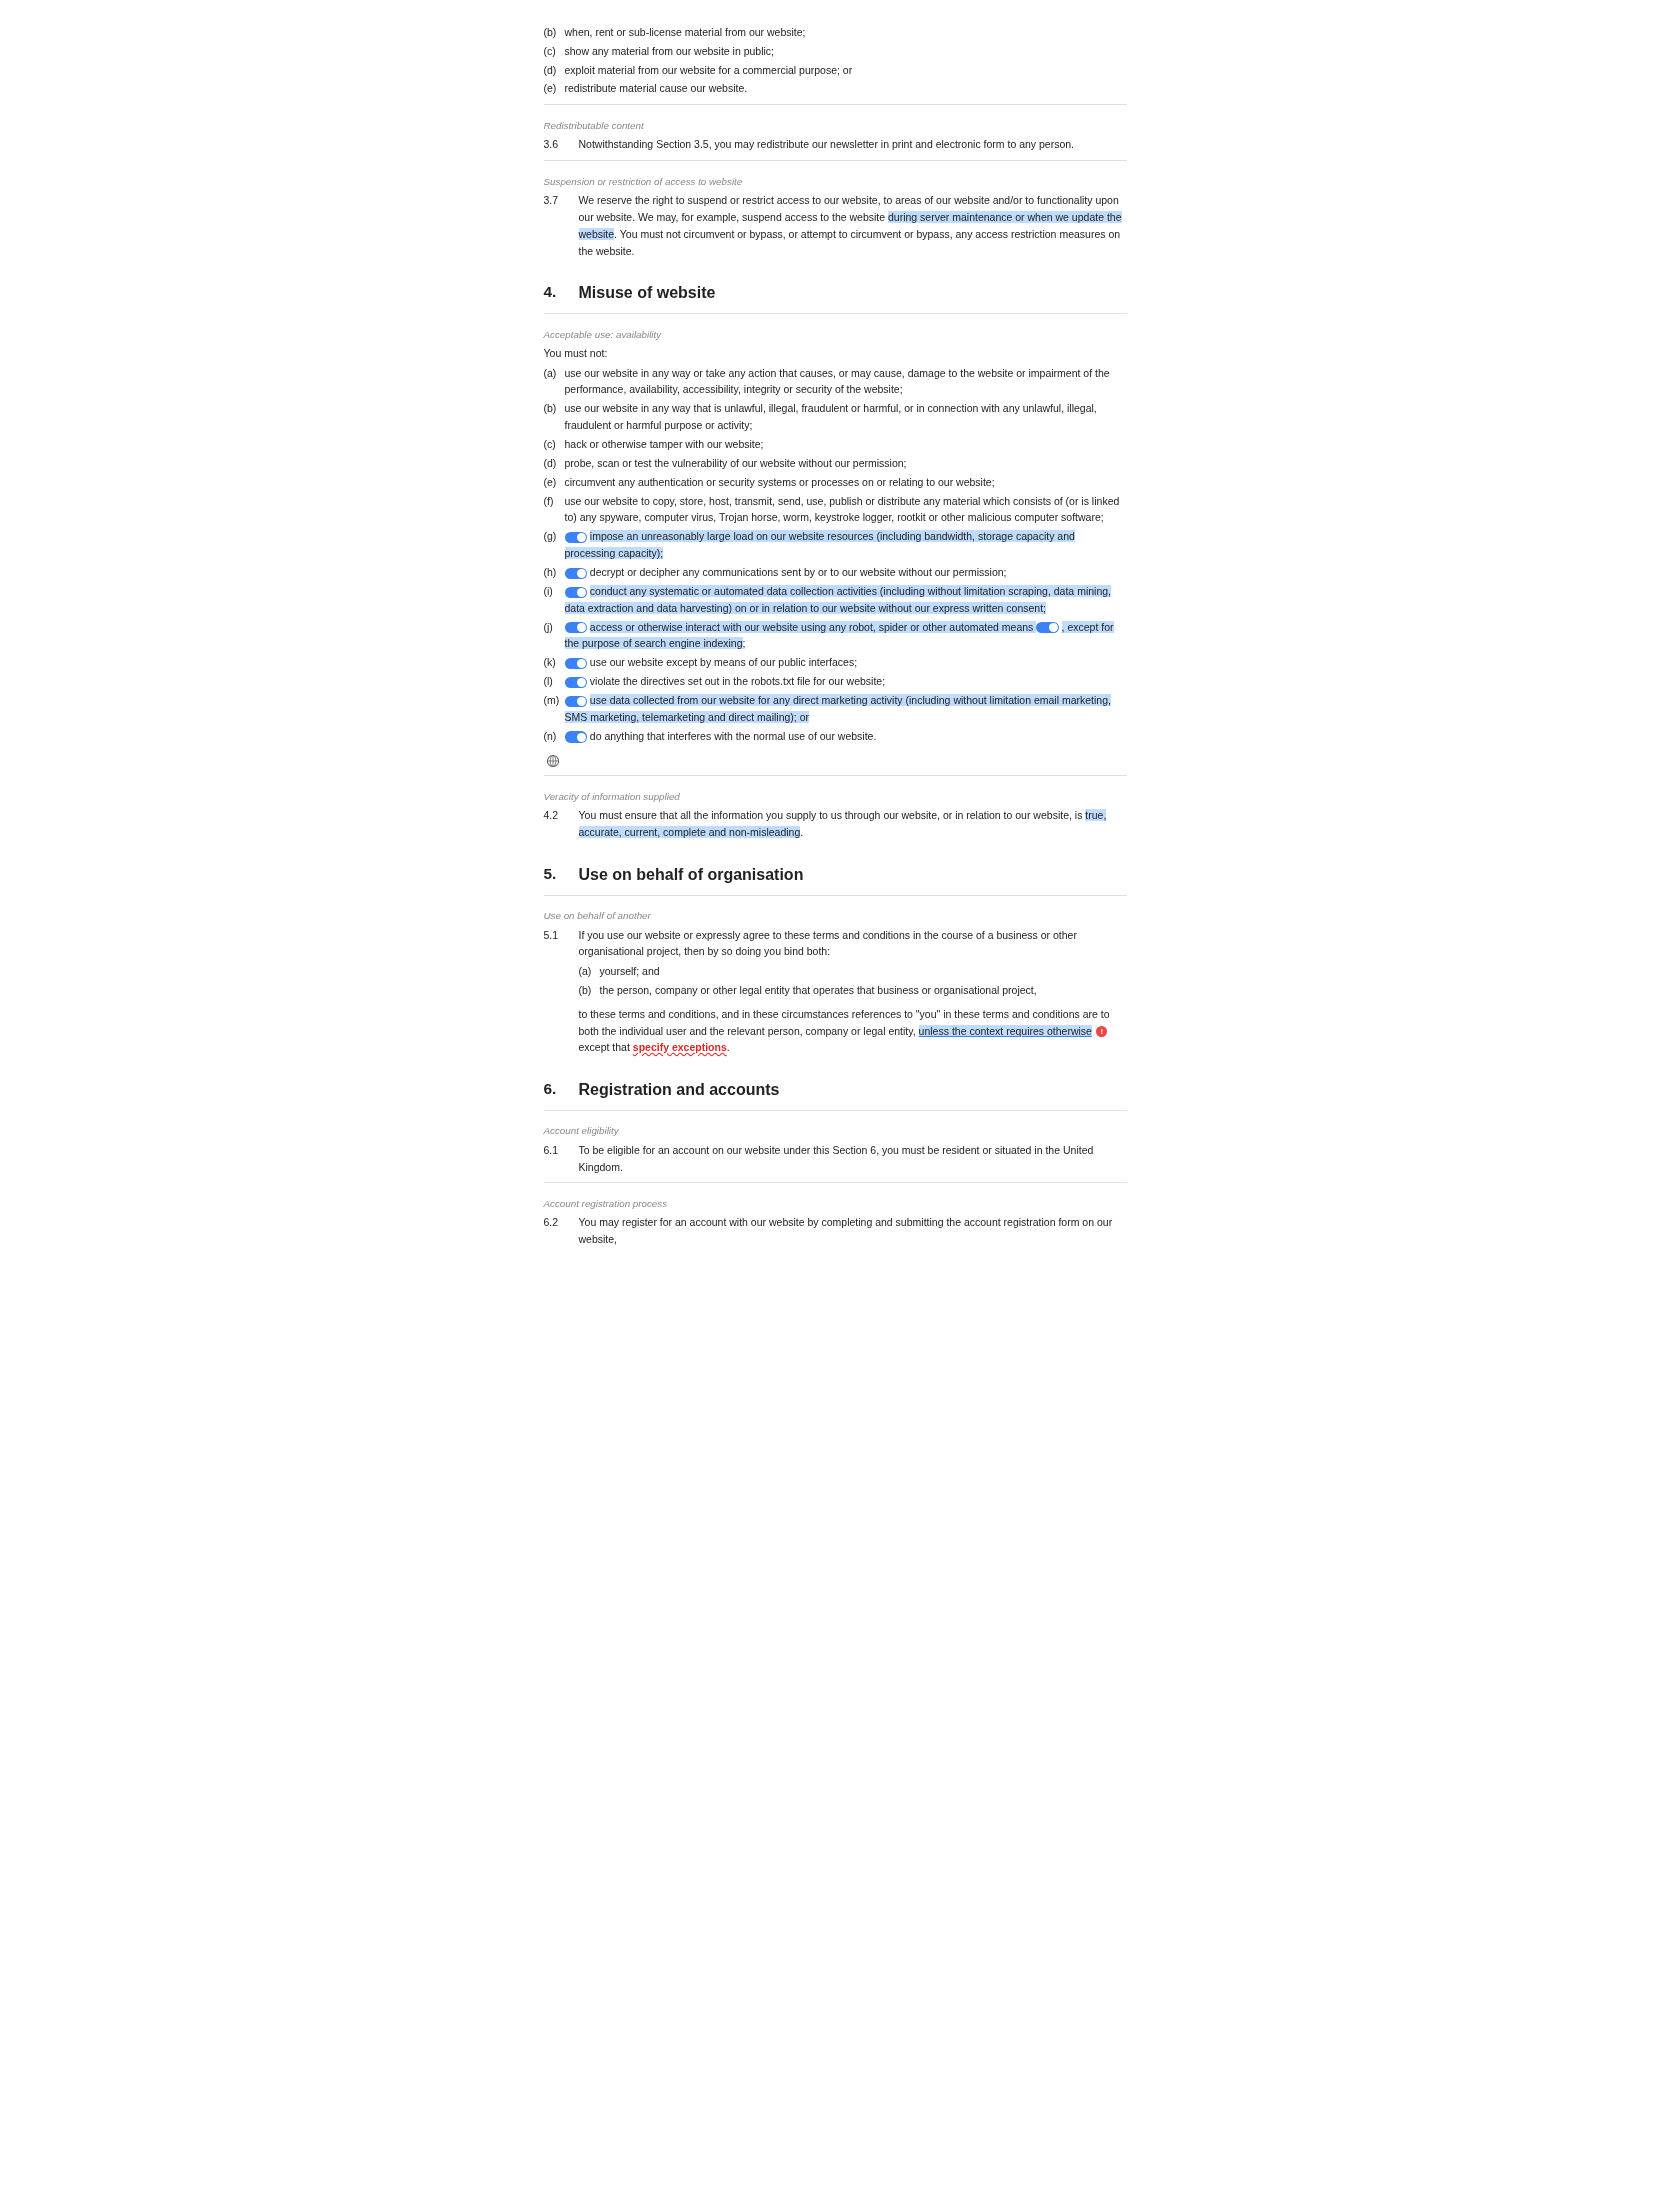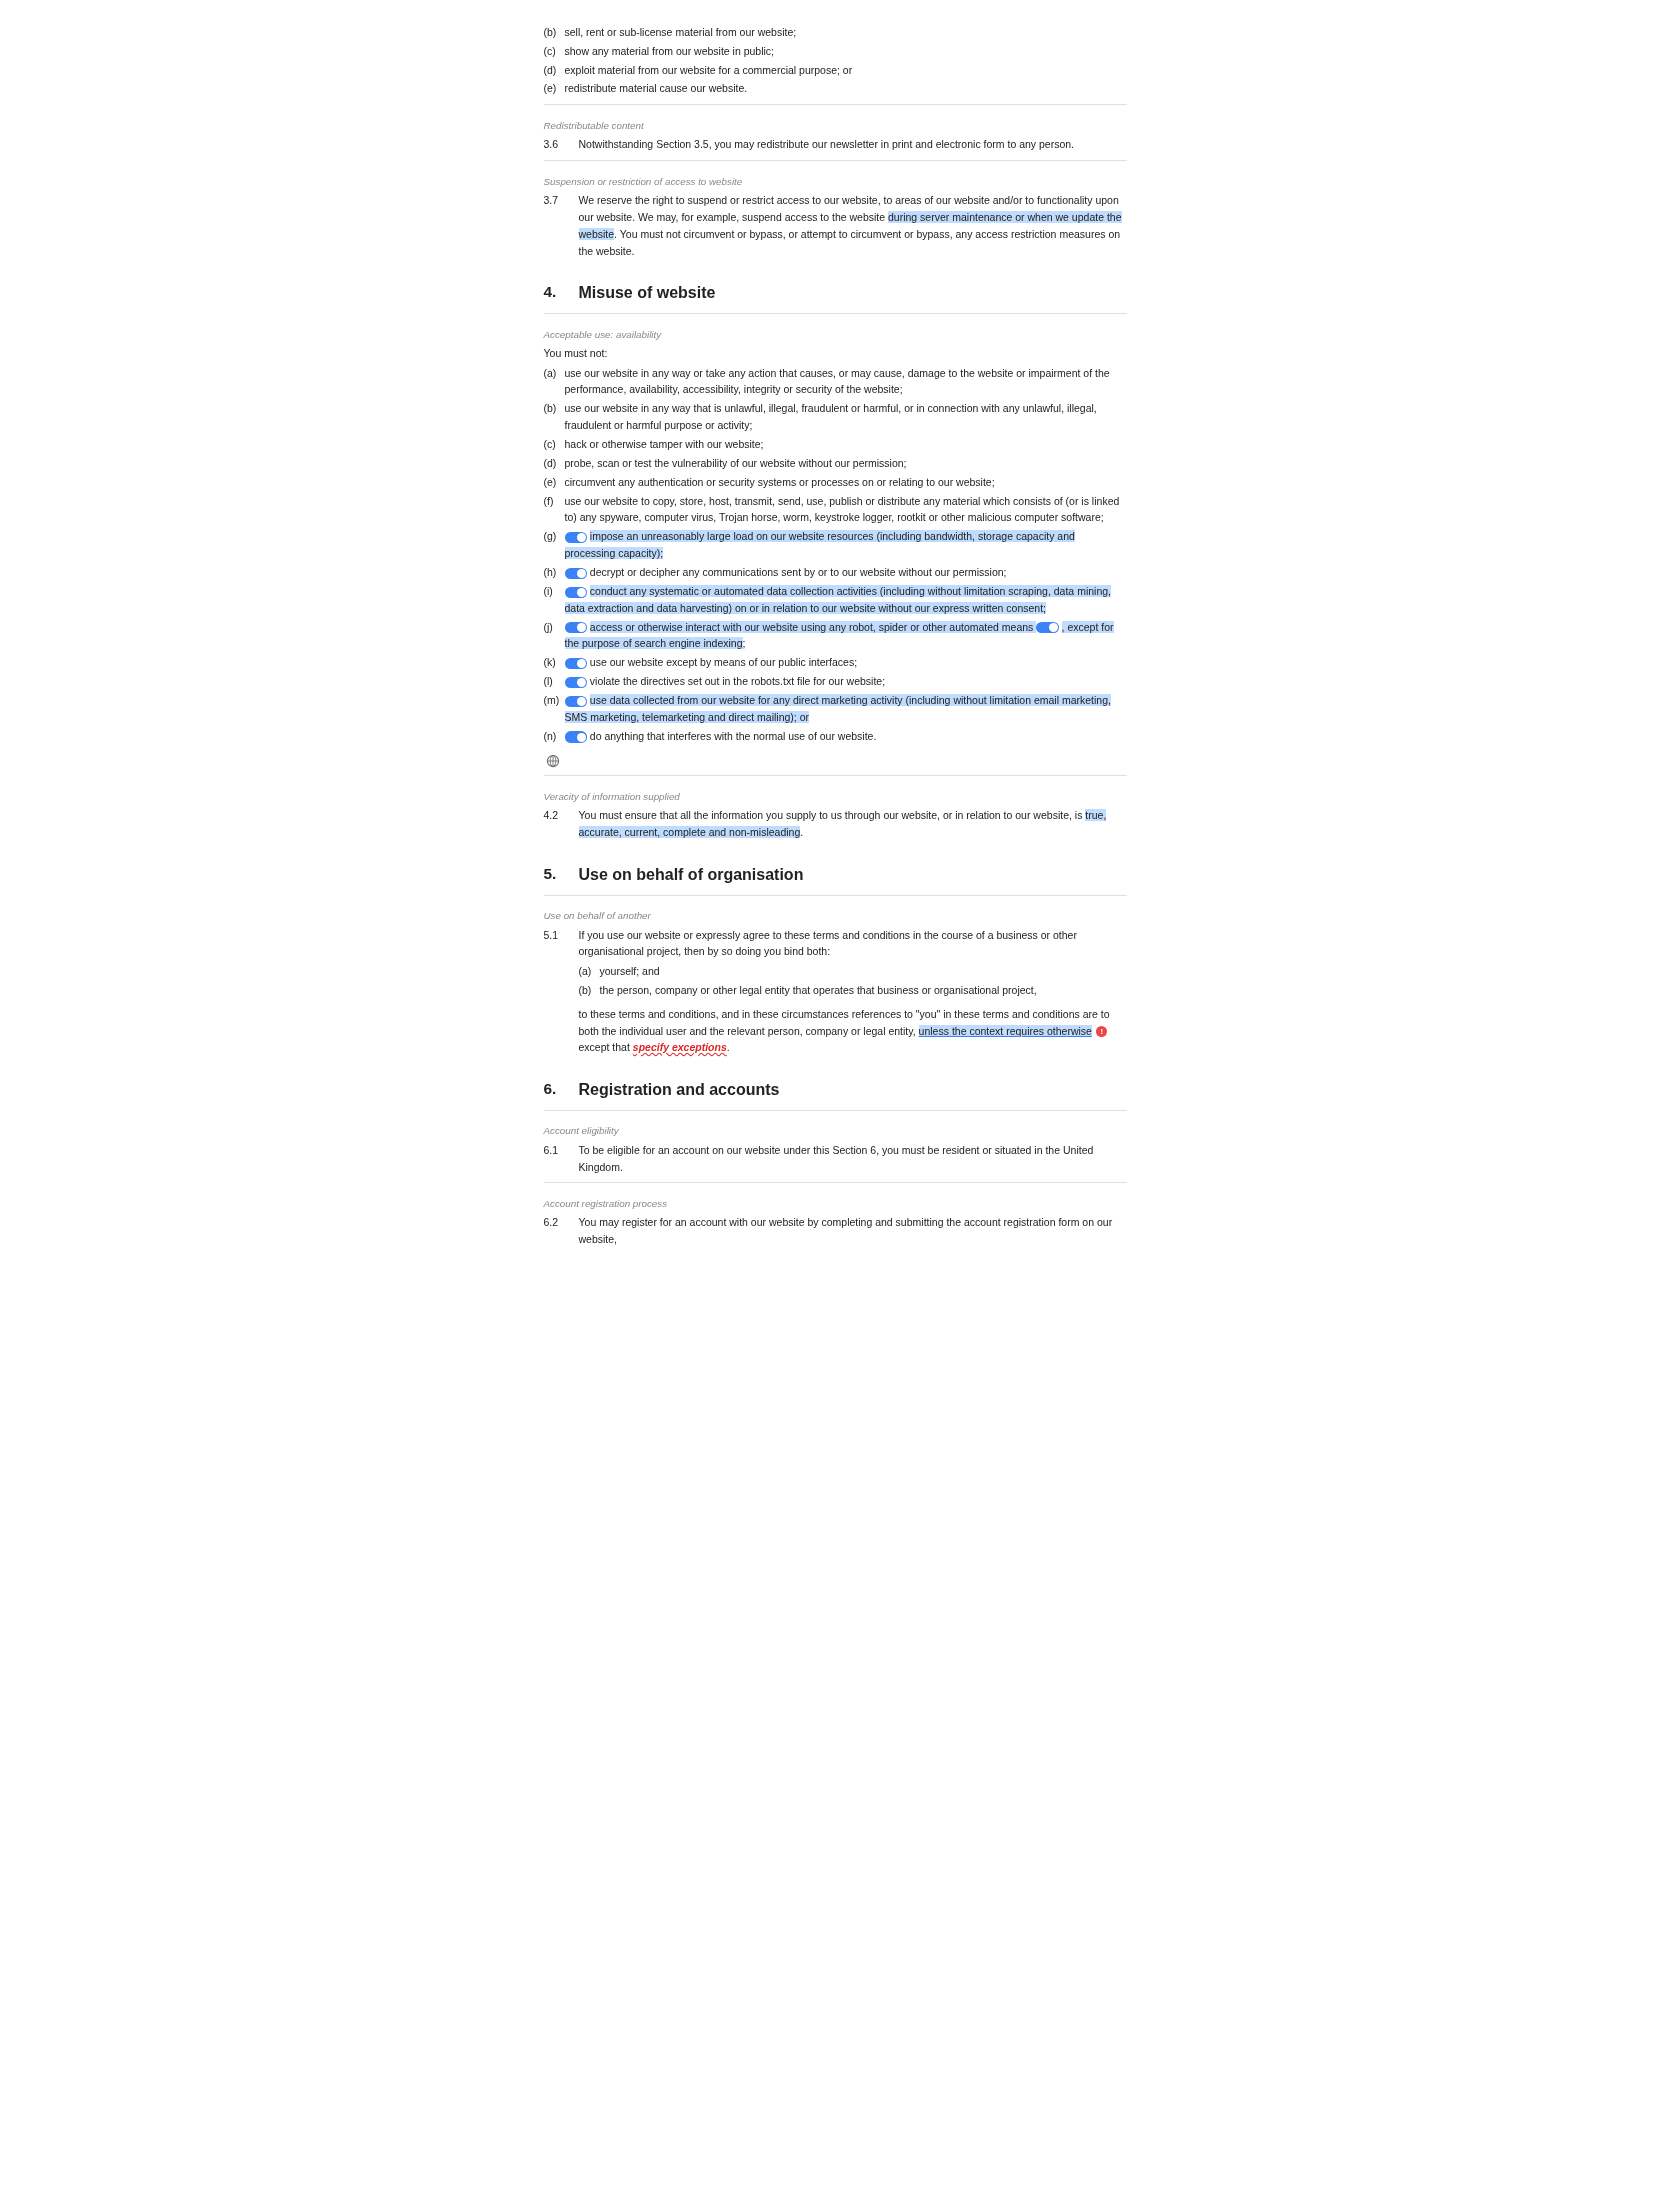--- a/index.html
+++ b/index.html
@@ -90,21 +90,20 @@
       right: 1.1px;
     }
 
     
     .highlight-blue {
       background-color: #bfdbfe;
     }
 
     .highlight-red {
       color: #dc2626;
-      font-style: italic;
       font-weight: bold;
     }
 
     .underline-red {
       text-decoration: underline;
       text-decoration-color: #dc2626;
       text-decoration-style: wavy;
     }
 
     .underline-blue {
@@ -152,21 +151,21 @@
       font-size: 16px;
       font-weight: bold;
     }
   </style>
 </head>
 <body>
 
 <ul class="sub-list">
   <li>
     <span class="letter">(b)</span>
-    <span class="content">sell, rent or sub-license material from our website;</span>
+    <span class="content">when, rent or sub-license material from our website;</span>
   </li>
   <li>
     <span class="letter">(c)</span>
     <span class="content">show any material from our website in public;</span>
   </li>
   <li>
     <span class="letter">(d)</span>
     <span class="content">exploit material from our website for a commercial purpose; or</span>
   </li>
   <li>

